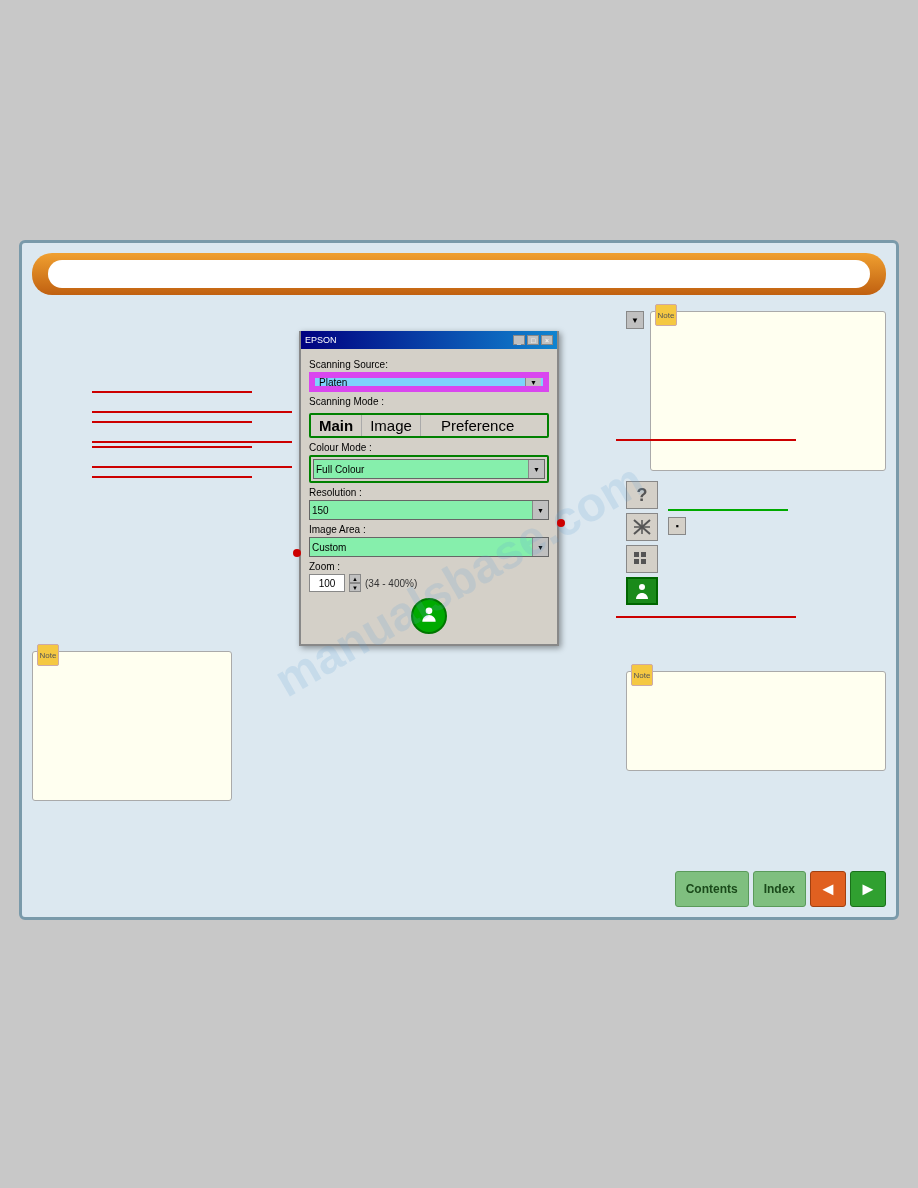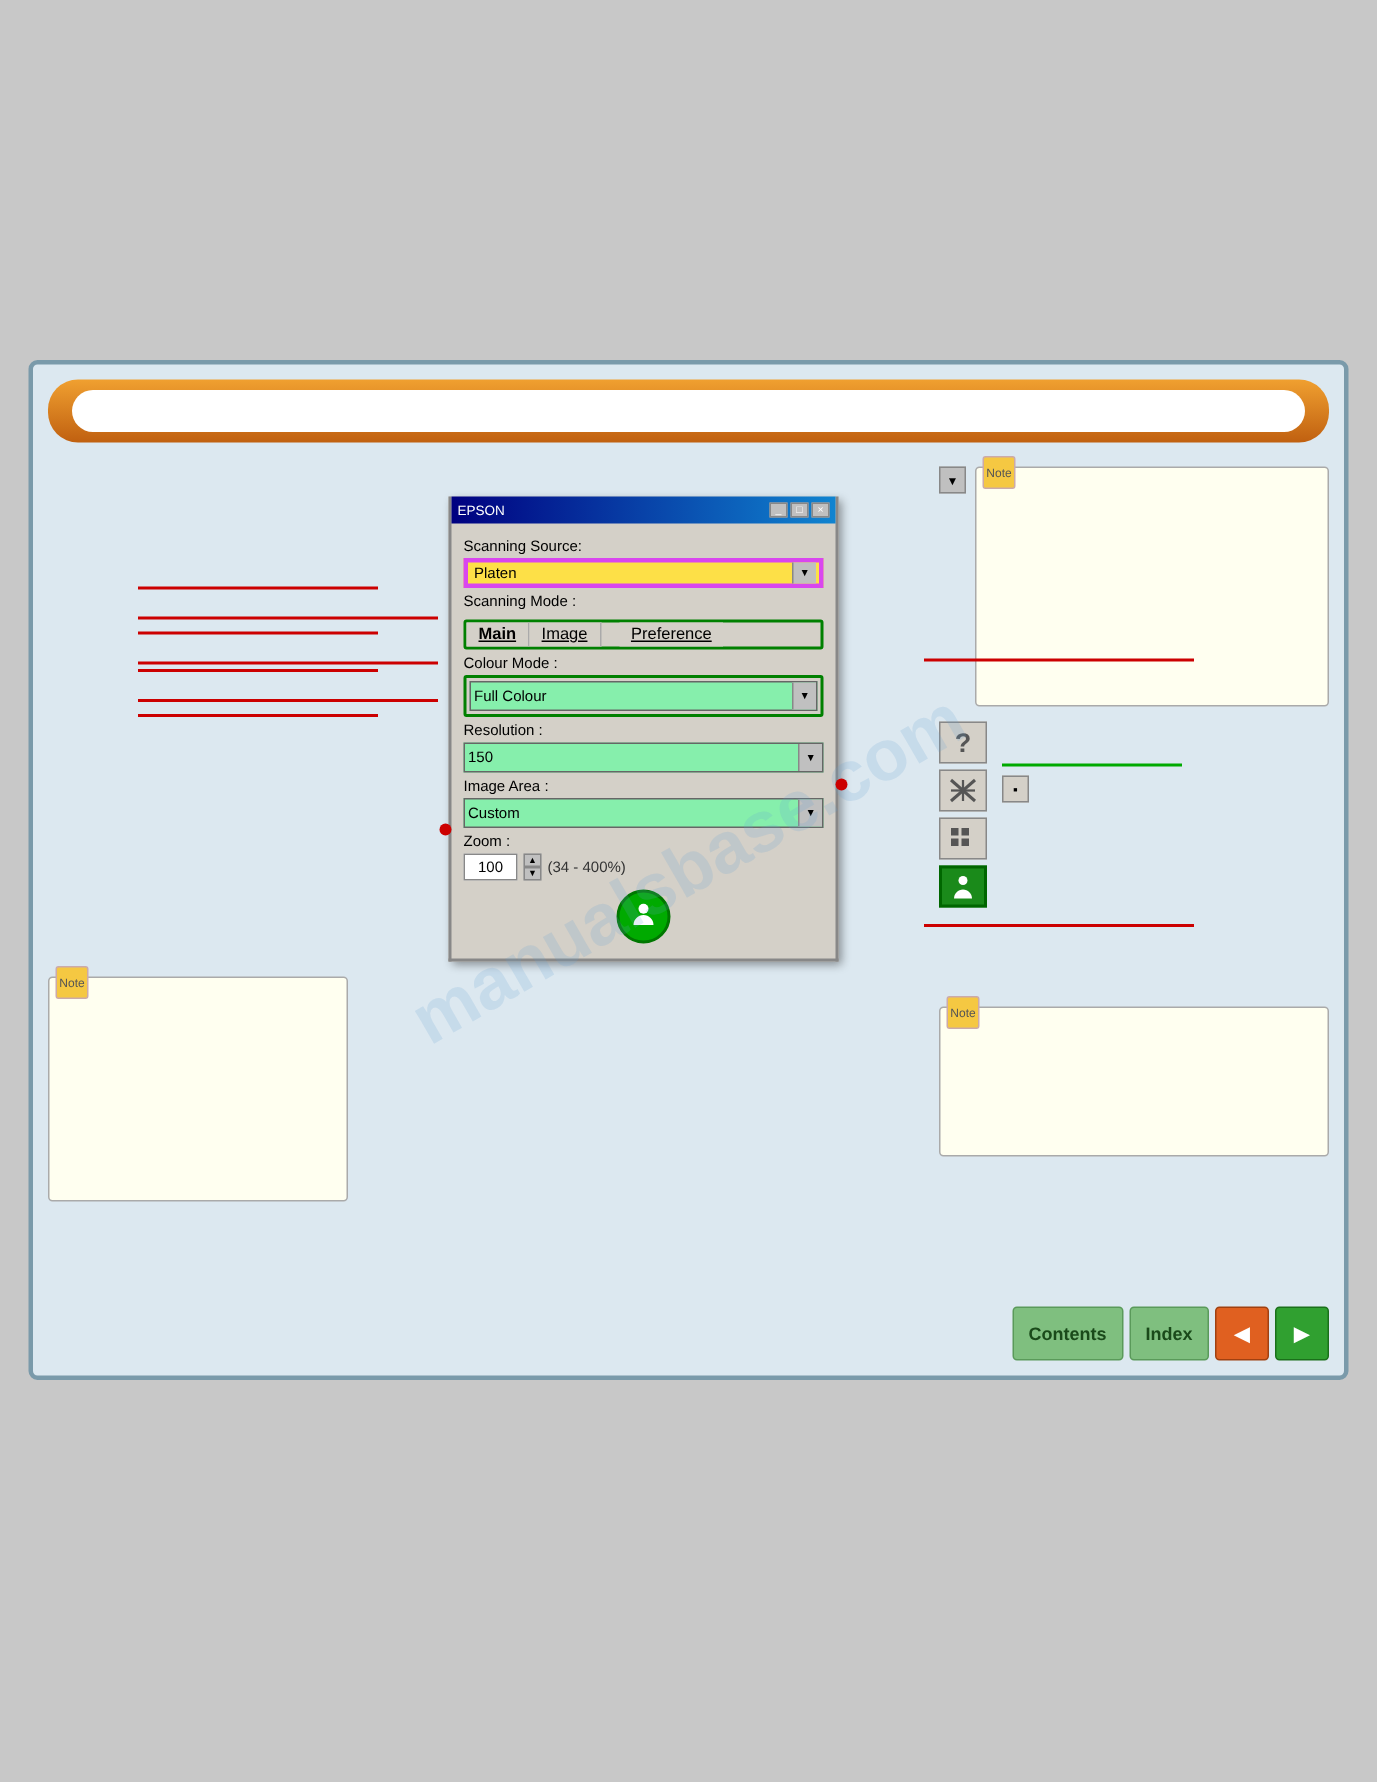--- a/index.html
+++ b/index.html
@@ -172,46 +172,45 @@
     .field-label {
       font-size: 10px;
       color: #000;
       margin-bottom: 2px;
       margin-top: 4px;
     }
 
     .field-select {
       width: 100%;
       height: 20px;
-      background: #fde047;
-      border: 3px solid #d946ef;
+      background: #7dd3fc;
+      border: 6px solid #d946ef;
       font-size: 10px;
       padding: 0 2px;
       display: flex;
       align-items: center;
       justify-content: space-between;
       position: relative;
     }
 
     .tabs-row {
       display: flex;
       gap: 0;
       margin-top: 6px;
       border: 2px solid #008000;
       border-radius: 2px;
     }
 
     .tab-btn {
       padding: 2px 8px;
-      font-size: 11px;
+      font-size: 15px;
       background: #d4d0c8;
       border: none;
       cursor: pointer;
       border-right: 1px solid #aaa;
-      text-decoration: underline;
     }
 
     .tab-btn:last-child {
       border-right: none;
       margin-left: 12px;
     }
 
     .tab-btn.active {
       background: #d4d0c8;
       font-weight: bold;

